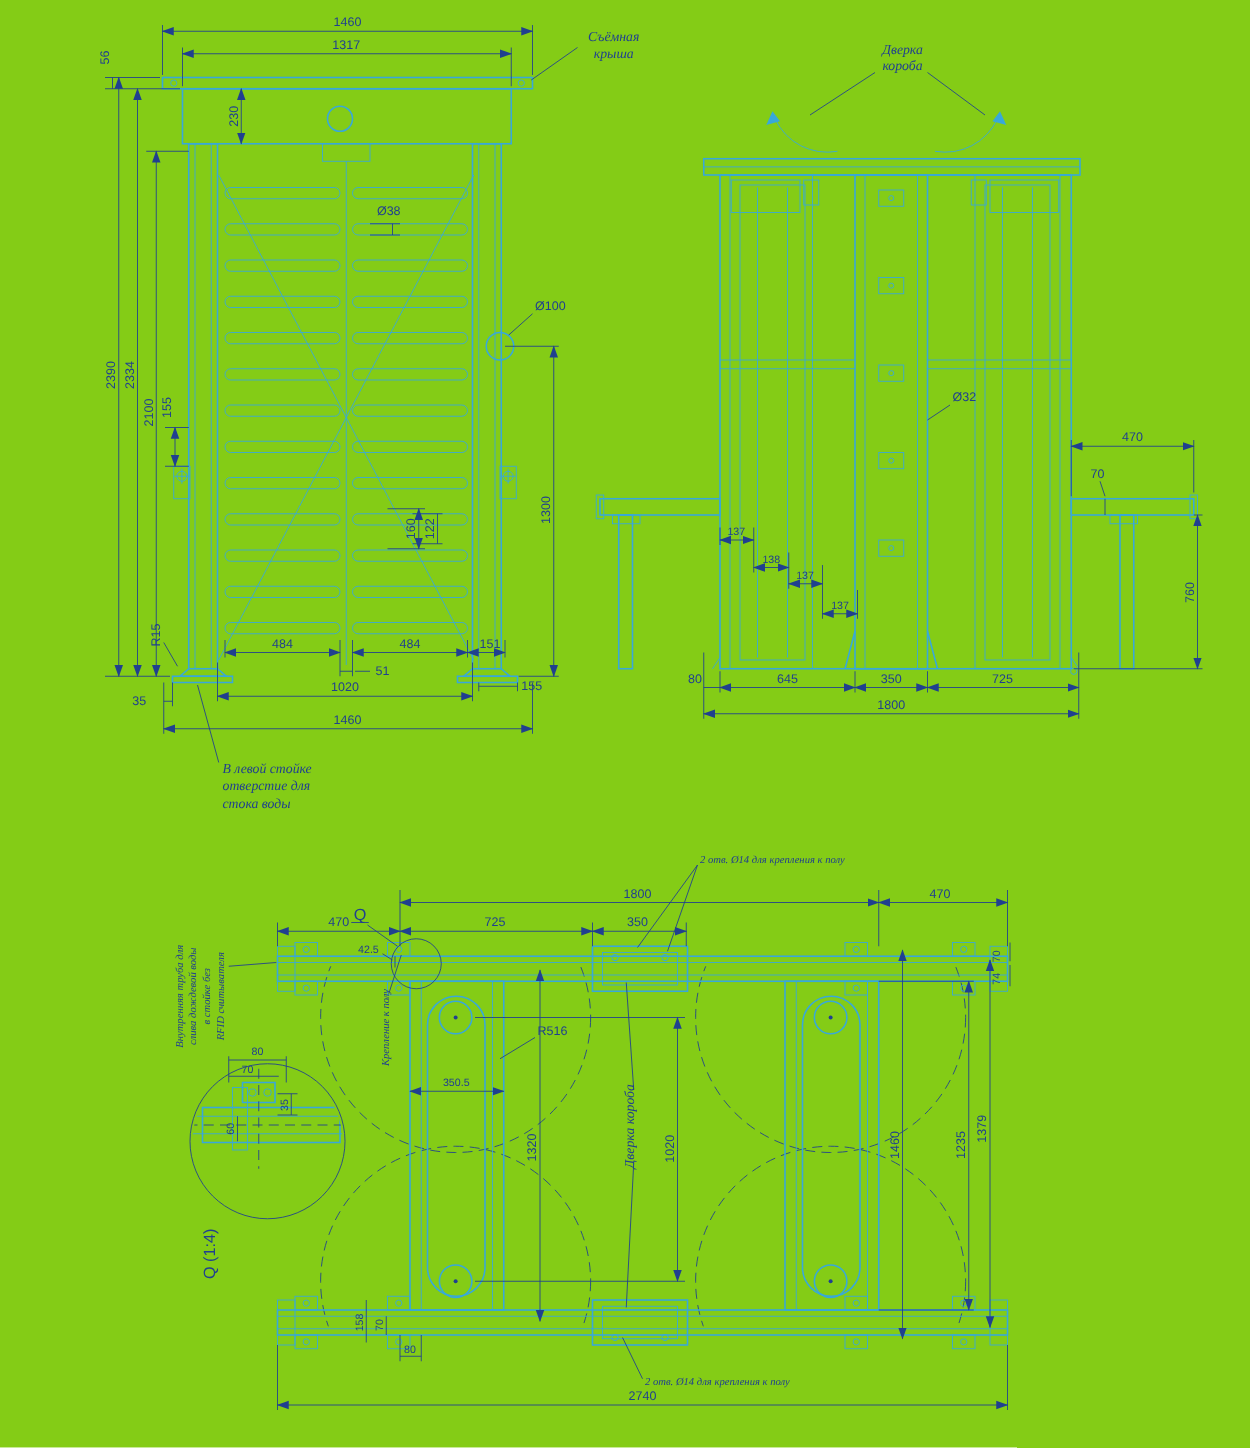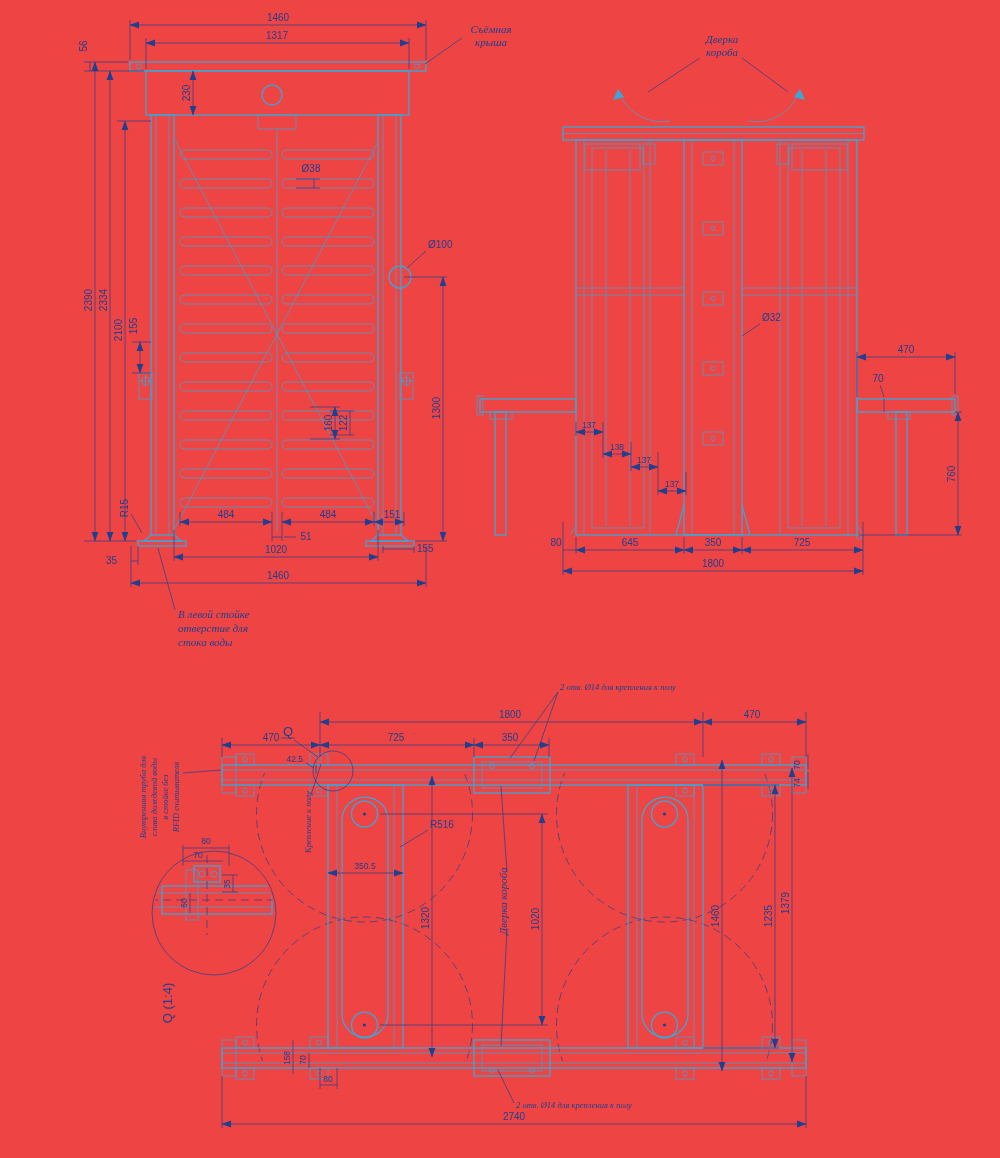--- a/index.html
+++ b/index.html
@@ -1,16 +1,16 @@
 <!DOCTYPE html>
 <html><head>
 <meta charset="utf-8">
 <style>
   html,body{margin:0;padding:0;background:#ffffff;}
-  .sheet{width:1000px;height:1158px;background:#ef4444;position:relative;}
+  .sheet{width:1000px;height:1158px;background:#84cc16;position:relative;}
   svg{display:block;}
   
   .p {stroke:#38a8da;fill:none;stroke-width:1.25;}
   .p2{stroke:#38a8da;fill:none;stroke-width:0.7;}
   .pf{fill:#38a8da;stroke:none;}
   
   .d {stroke:#20408f;fill:none;stroke-width:0.7;}
   .dm{stroke:#20408f;fill:none;stroke-width:0.7;marker-start:url(#arr);marker-end:url(#arr);}
   .nd{stroke:#20408f;fill:none;stroke-width:0.7;stroke-dasharray:8 5;}
   .dot{fill:#20408f;stroke:none;}

